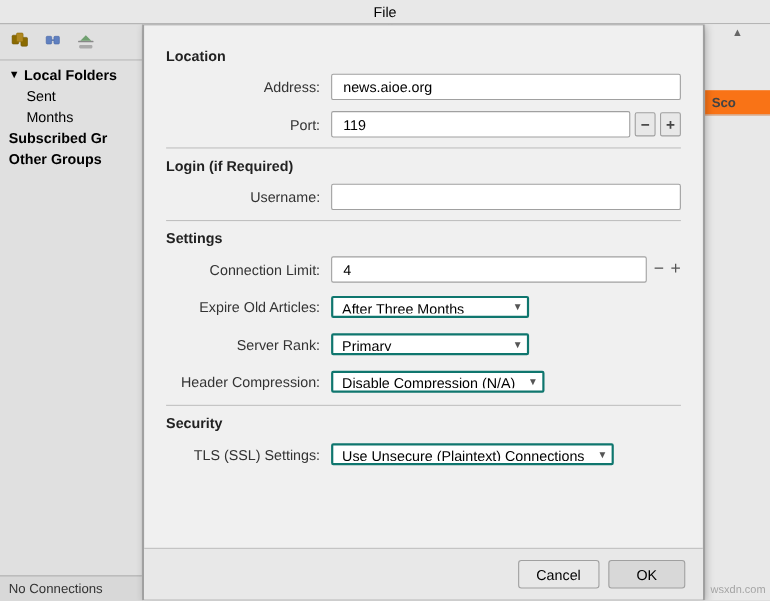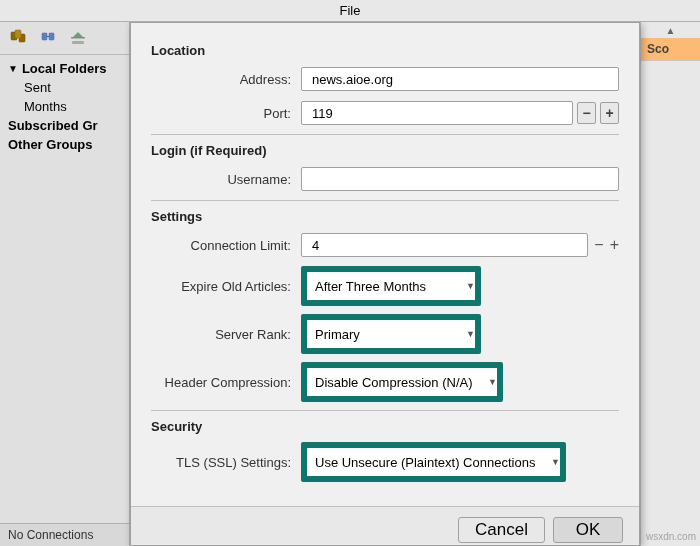--- a/index.html
+++ b/index.html
@@ -130,21 +130,22 @@
       cursor: pointer;
       font-size: 10px;
       color: #666;
     }
     .scroll-header {
       padding: 4px 6px;
       font-size: 12px;
       font-weight: bold;
       color: #444;
       border-bottom: 1px solid #c8c8c8;
-      background: #fdba74;
+      background: #f97316;
+      margin-top: 44px;
     }
 
     
     .dialog-overlay {
       position: absolute;
       top: 0;
       left: 0;
       right: 60px;
       bottom: 0;
       display: flex;
@@ -265,24 +266,24 @@
     }
 
     .select-wrapper {
       position: relative;
       display: inline-block;
     }
     .select-wrapper select {
       appearance: none;
       -webkit-appearance: none;
       background: white;
-      border: 6px solid #0f766e;
+      border: 2px solid #0f766e;
       border-radius: 2px;
       padding: 2px 24px 2px 8px;
-      height: 40px;
+      height: 20px;
       font-size: 13px;
       cursor: pointer;
       outline: none;
       min-width: 180px;
     }
     .select-wrapper::after {
       content: '▼';
       font-size: 9px;
       position: absolute;
       right: 6px;
@@ -326,21 +327,21 @@
       background: #e8e8e8;
     }
 
     .btn {
       min-width: 70px;
       height: 26px;
       padding: 2px 16px;
       border: 1px solid #a0a0a0;
       border-radius: 3px;
       cursor: pointer;
-      font-size: 17px;
+      font-size: 13px;
       background: #e8e8e8;
     }
     .btn.primary {
       background: #d8d8d8;
       font-weight: normal;
     }
 
     
     .watermark {
       position: absolute;

